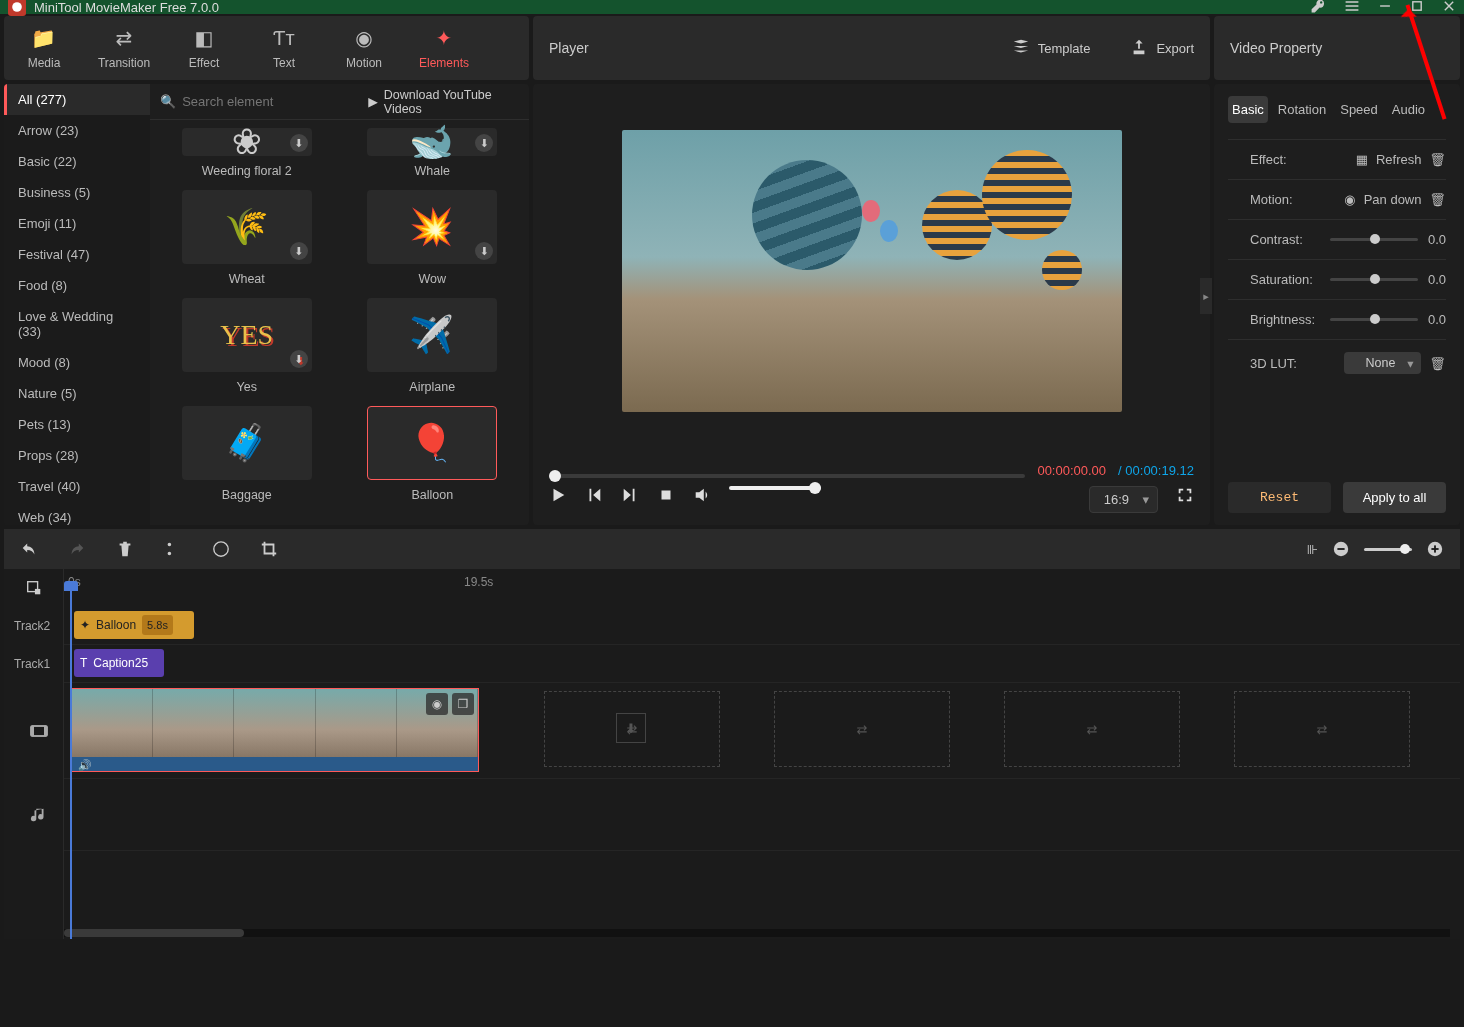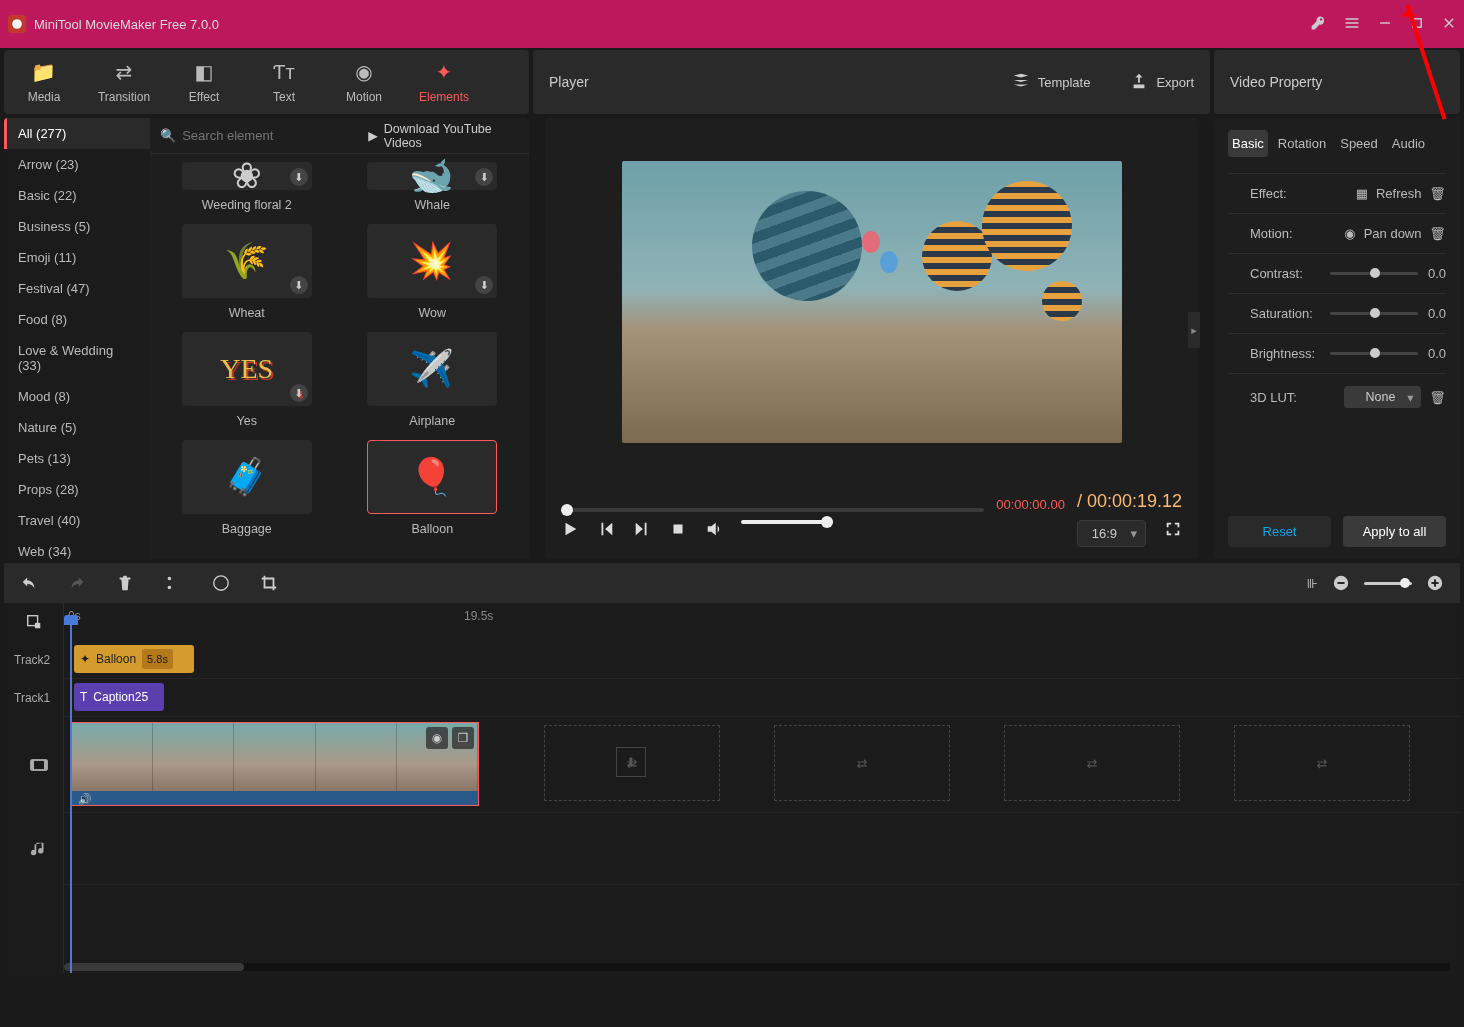--- a/index.html
+++ b/index.html
@@ -1,19 +1,19 @@
 <!DOCTYPE html>
 <html><head>
 <meta charset="utf-8">
 <style>
 * { margin: 0; padding: 0; box-sizing: border-box; font-family: -apple-system, "Segoe UI", Arial, sans-serif; }
 body { background: #1a1a1a; color: #ccc; width: 1464px; height: 1027px; overflow: hidden; font-size: 13px; user-select: none; }
 
 
-.titlebar { height: 48px; background: #be185d; display: flex; align-items: center; padding: 0 8px; }
+.titlebar { height: 14px; background: #14532d; display: flex; align-items: center; padding: 0 8px; }
 .titlebar .logo { width: 18px; height: 18px; background: #c0392b; border-radius: 3px; margin-right: 8px; display: flex; align-items: center; justify-content: center; }
 .titlebar .title { flex: 1; font-size: 13px; color: #ddd; }
 .titlebar .win-controls { display: flex; gap: 18px; align-items: center; }
 .titlebar .win-controls span { cursor: pointer; color: #ccc; }
 .key-icon { color: #f5c518; }
 
 
 .top-toolbar { height: 66px; display: flex; gap: 4px; padding: 2px 4px 0 4px; }
 .tool-panel-left { width: 525px; background: #2a2a2a; border-radius: 4px; display: flex; }
 .tool-tab { flex: 0 0 auto; width: 80px; display: flex; flex-direction: column; align-items: center; justify-content: center; gap: 6px; cursor: pointer; color: #bbb; }
@@ -22,21 +22,21 @@
 .tool-tab .tool-label { font-size: 12px; }
 
 .tool-panel-center { flex: 1; background: #2a2a2a; border-radius: 4px; display: flex; align-items: center; padding: 0 16px; gap: 40px; }
 .tool-panel-center .player-label { flex: 1; font-size: 14px; color: #ccc; }
 .tool-action { display: flex; align-items: center; gap: 8px; cursor: pointer; color: #ccc; position: relative; }
 .tool-action svg { width: 18px; height: 18px; }
 
 .tool-panel-right { width: 246px; background: #2a2a2a; border-radius: 4px; display: flex; align-items: center; padding-left: 16px; color: #ccc; font-size: 14px; }
 
 
-.main-row { display: flex; gap: 16px; padding: 4px; height: 449px; }
+.main-row { display: flex; gap: 4px; padding: 4px; height: 449px; }
 
 
 .elements-panel { width: 525px; background: #1e1e1e; border-radius: 4px; display: flex; overflow: hidden; }
 .category-list { width: 146px; background: #1b1b1b; overflow-y: auto; }
 .category-item { padding: 8px 14px; font-size: 13px; color: #bbb; cursor: pointer; }
 .category-item.active { border-left: 3px solid #ff5a5a; background: #2a2a2a; color: #fff; padding-left: 11px; }
 .elements-body { flex: 1; display: flex; flex-direction: column; }
 .elements-header { height: 36px; display: flex; align-items: center; padding: 0 10px; gap: 10px; border-bottom: 1px solid #2e2e2e; }
 .search-wrap { display: flex; align-items: center; gap: 6px; color: #777; flex: 1; }
 .search-input { background: transparent; border: none; outline: none; color: #bbb; font-size: 13px; }
@@ -61,21 +61,21 @@
 .balloon.b4 { width: 40px; height: 40px; left: 420px; top: 120px; }
 .mini-balloon { position: absolute; width: 18px; height: 22px; border-radius: 50%; left: 240px; top: 70px; background: #e36b7a; }
 .mini-balloon.blue { left: 258px; top: 90px; background: #5aa0d8; }
 .red-arrow { position: absolute; width: 4px; height: 120px; background: #ff0000; transform: rotate(-18deg); right: 36px; top: 2px; }
 .red-arrow::after { content: ''; position: absolute; left: -6px; top: -4px; border: 8px solid transparent; border-bottom-color: #ff0000; transform: rotate(18deg); }
 
 .player-bar { padding: 6px 16px 4px 16px; display: flex; align-items: flex-end; gap: 12px; }
 .progress-track { flex: 1; height: 4px; background: #3a3a3a; border-radius: 2px; position: relative; }
 .progress-thumb { position: absolute; left: 0; top: -4px; width: 12px; height: 12px; background: #eee; border-radius: 50%; }
 .time-current { color: #ff5a5a; font-size: 13px; }
-.time-total { color: #fdba74; font-size: 18px; }
+.time-total { color: #0ea5e9; font-size: 13px; }
 
 .player-controls { padding: 4px 16px 12px 16px; display: flex; align-items: flex-start; gap: 18px; }
 .pc-btn { cursor: pointer; color: #ddd; }
 .pc-btn svg { width: 18px; height: 18px; display: block; }
 .vol-track { width: 92px; height: 4px; background: #eee; border-radius: 2px; position: relative; }
 .vol-thumb { position: absolute; right: 0; top: -4px; width: 12px; height: 12px; background: #eee; border-radius: 50%; }
 .pc-spacer { flex: 1; }
 .aspect-select { background: #2a2a2a; border: 1px solid #3a3a3a; border-radius: 4px; padding: 5px 28px 5px 14px; color: #ccc; position: relative; cursor: pointer; font-size: 13px; }
 .aspect-select::after { content: '▾'; position: absolute; right: 8px; color: #999; }
 
@@ -89,21 +89,21 @@
 .prop-row { display: flex; align-items: center; padding: 12px 0; border-top: 1px solid #2e2e2e; font-size: 13px; color: #bbb; gap: 10px; }
 .prop-row:first-of-type { border-top: none; padding-top: 4px; }
 .prop-row .label { flex: 0 0 70px; margin-left: 22px; }
 .prop-row .value { flex: 1; display: flex; align-items: center; gap: 8px; justify-content: flex-end; }
 .mini-slider { flex: 1; height: 3px; background: #444; position: relative; border-radius: 2px; }
 .mini-slider .knob { position: absolute; left: 45%; top: -4px; width: 10px; height: 10px; background: #ccc; border-radius: 50%; }
 .lut-select { background: #3a3a3a; border-radius: 4px; padding: 4px 26px 4px 22px; color: #ccc; position: relative; cursor: pointer; font-size: 12.5px; }
 .lut-select::after { content: '▾'; position: absolute; right: 8px; color: #999; }
 .prop-footer { margin-top: auto; display: flex; gap: 12px; }
 .btn { flex: 1; padding: 8px 0; text-align: center; border-radius: 4px; cursor: pointer; font-size: 13px; }
-.btn-reset { background: #2a2a2a; color: #0ea5e9; }
+.btn-reset { background: #2a2a2a; color: #fdba74; font-family: Liberation Mono, monospace; }
 .btn-apply { background: #3a3a3a; color: #fff; }
 
 
 .timeline-toolbar { height: 40px; background: #2a2a2a; display: flex; align-items: center; padding: 0 16px; gap: 30px; margin: 0 4px; }
 .timeline-toolbar .tt-right { margin-left: auto; display: flex; align-items: center; gap: 14px; }
 .tt-btn { cursor: pointer; color: #ccc; }
 .tt-btn svg { width: 18px; height: 18px; display: block; }
 .zoom-track { width: 48px; height: 3px; background: #ccc; border-radius: 2px; position: relative; }
 .zoom-thumb { position: absolute; right: 2px; top: -4px; width: 10px; height: 10px; background: #eee; border-radius: 50%; }
 

